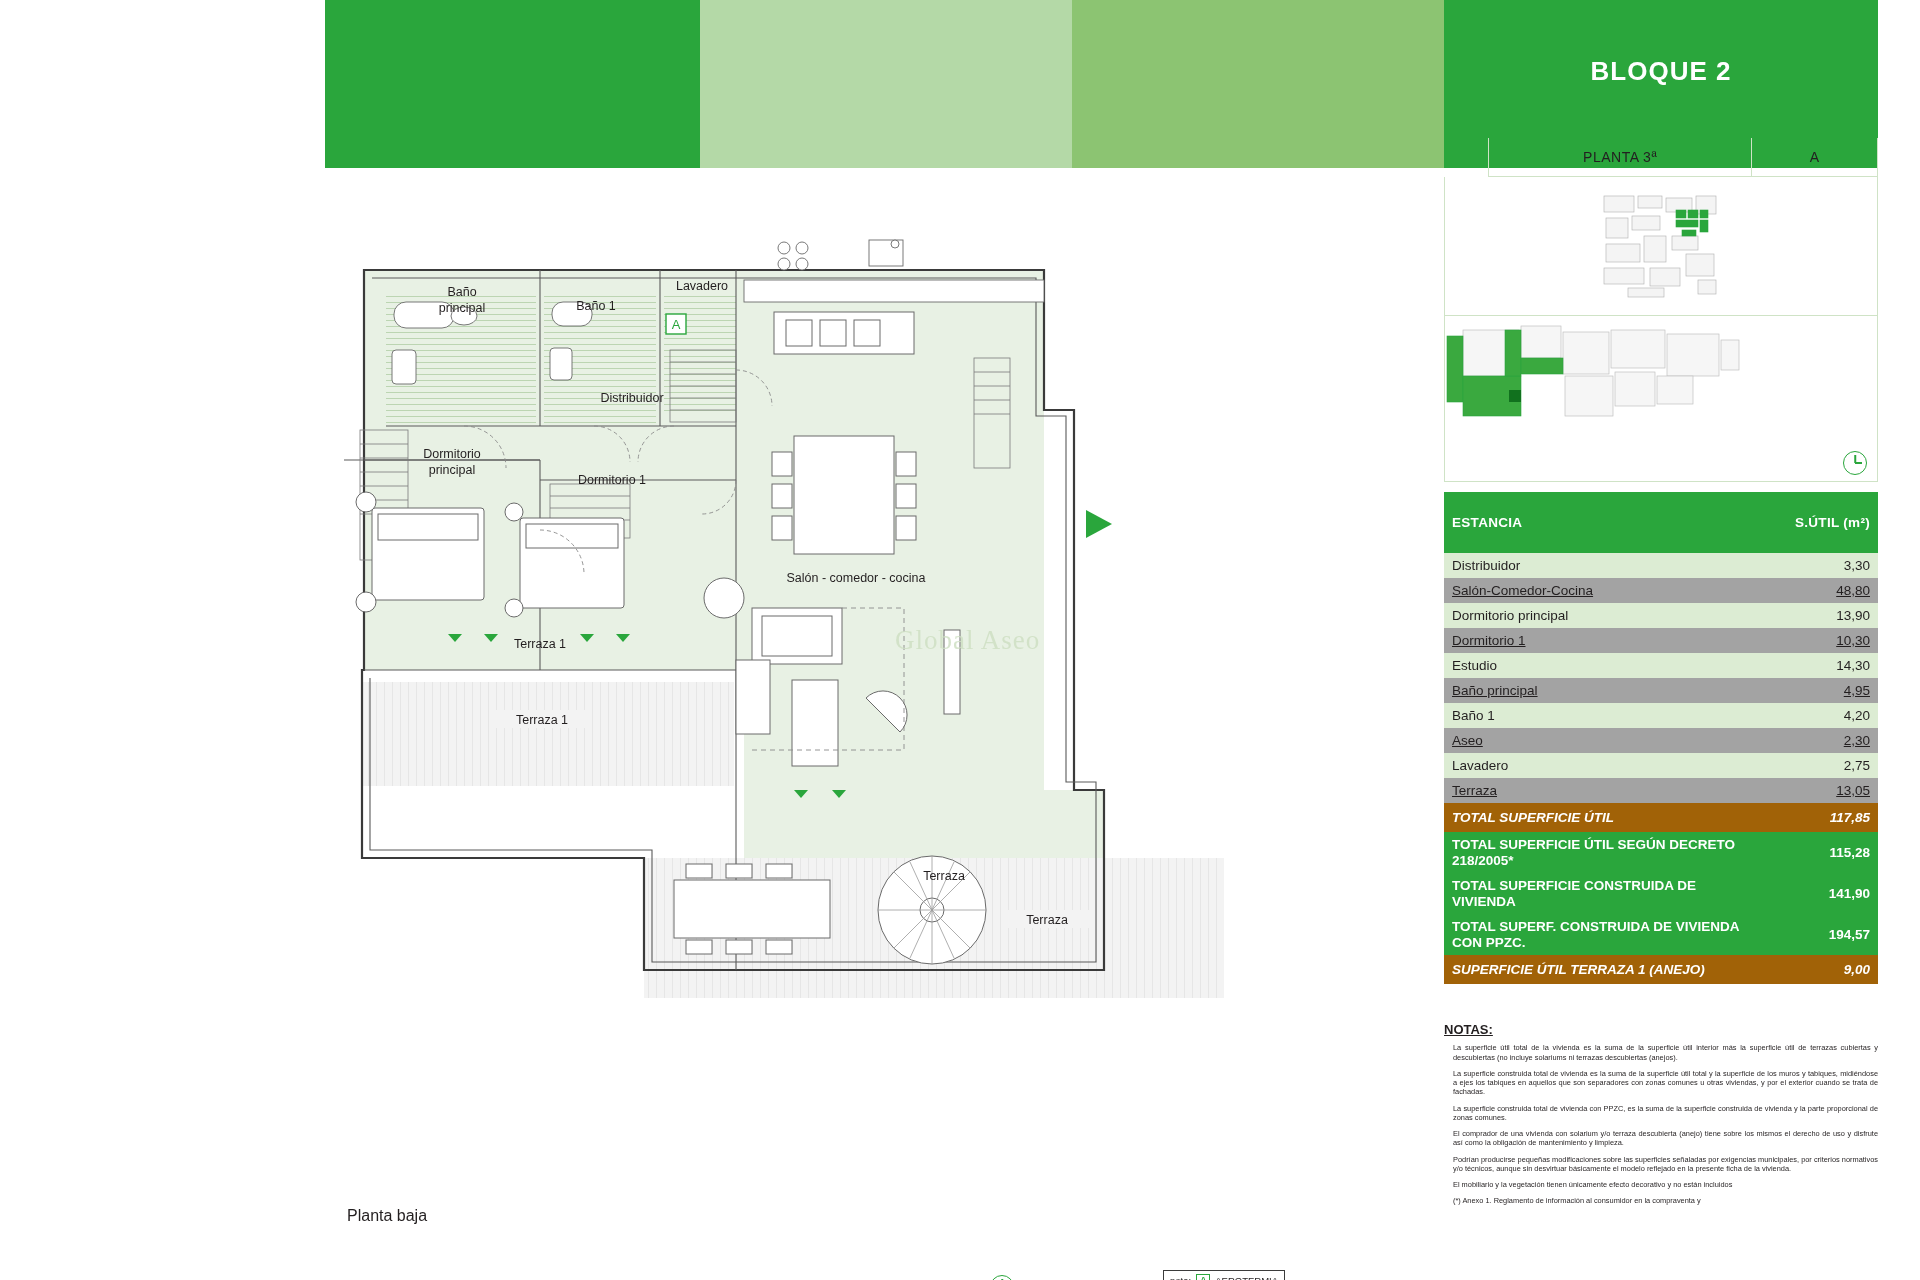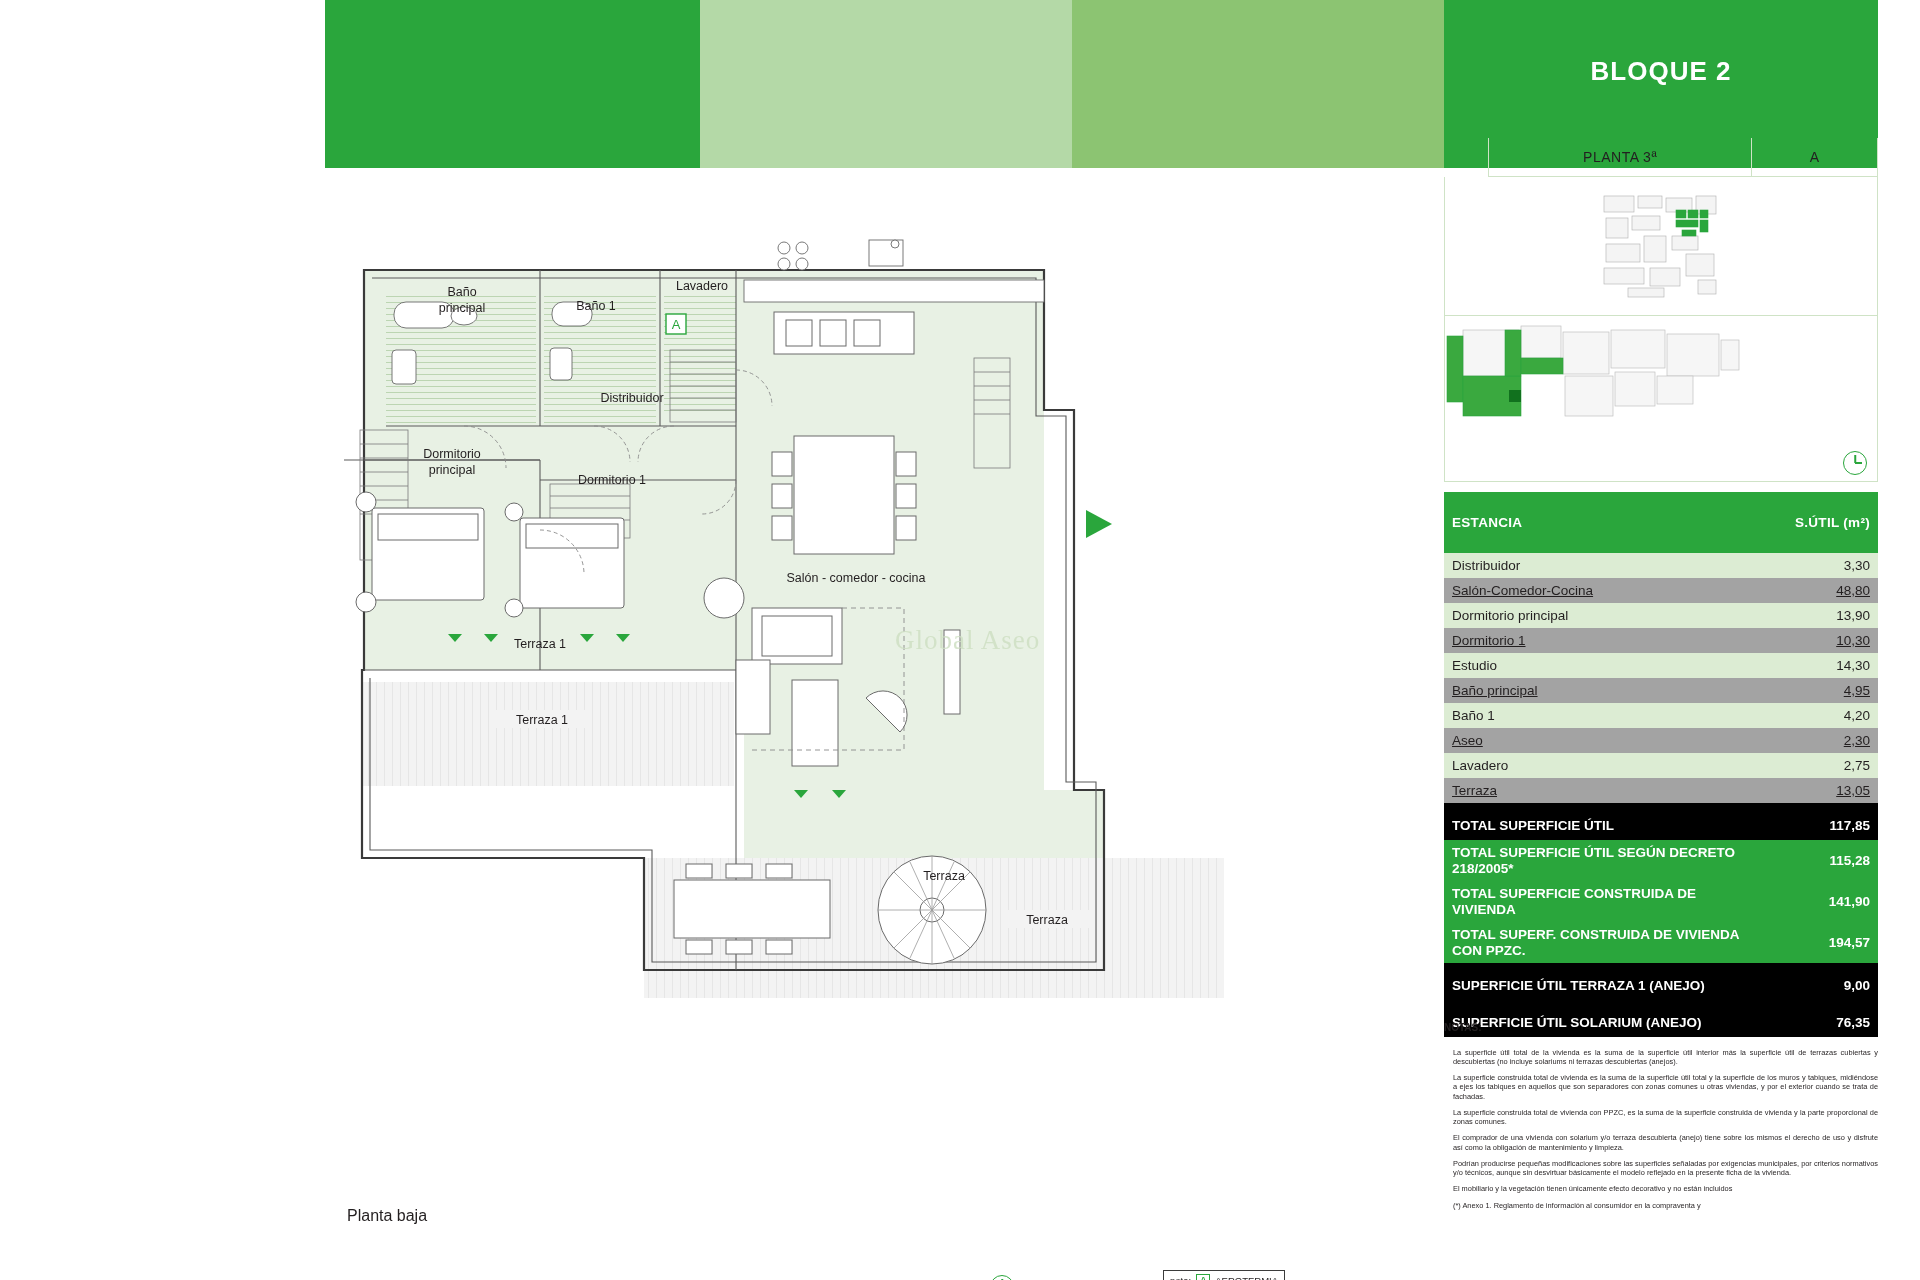--- a/index.html
+++ b/index.html
@@ -42,27 +42,27 @@
   table.surf{width:434px;border-collapse:collapse;margin-top:10px;font-size:13.5px;}
   table.surf th{
     background:#2aa63c;color:#fff;font-weight:bold;text-align:left;
     padding:23px 8px;font-size:13.5px;letter-spacing:.3px;
   }
   table.surf th.num{text-align:right;}
   table.surf td{padding:5px 8px;border:none;}
   table.surf td.num{text-align:right;width:100px;}
   tr.alt td{background:#dcecd3;}
   tr.plain td{background:#a3a3a3;text-decoration:underline;}
-  tr.total td{background:#000000;color:#fff;font-weight:bold;padding-top:15px;padding-bottom:7px;}
+  tr.total td{background:#a16207;color:#fff;font-weight:bold;padding-top:7px;padding-bottom:7px;font-style:italic;}
   tr.total td.num{font-weight:bold;}
   tr.total2 td{background:#2aa63c;color:#fff;font-weight:bold;line-height:1.15;}
 
   
   .notes{position:absolute;left:1444px;top:1022px;width:434px;font-size:7.4px;line-height:1.25;color:#231f20;text-align:justify;}
-  .notes .h{font-size:10px;font-weight:bold;margin-bottom:13px;color:#231f20;}
+  .notes .h{font-size:13px;font-weight:bold;margin-bottom:5px;color:#231f20;text-decoration:underline;}
   .notes p{margin:0 0 7px 0;padding-left:9px;}
 
   
   .plan{position:absolute;left:344px;top:230px;width:1110px;height:1000px;}
   .plan svg{display:block;}
   .plantabaja{position:absolute;left:347px;top:1207px;font-size:16px;color:#231f20;}
 
   .watermark{
     position:absolute;left:895px;top:625px;font-size:27px;color:#cfe0c4;
     font-family:"Liberation Serif", serif;letter-spacing:1px;opacity:.85;
@@ -217,24 +217,20 @@
             <td class="num">141,90</td>
           </tr>
         <tr class="total2">
             <td>TOTAL SUPERF. CONSTRUIDA DE VIVIENDA CON PPZC.</td>
             <td class="num">194,57</td>
           </tr>
         <tr class="total">
             <td>SUPERFICIE ÚTIL TERRAZA 1 (ANEJO)</td>
             <td class="num">9,00</td>
           </tr>
-        <tr class="total">
-            <td>SUPERFICIE ÚTIL SOLARIUM (ANEJO)</td>
-            <td class="num">76,35</td>
-          </tr>
       </tbody>
     </table>
   </div>
 
   <div class="notes">
     <div class="h">NOTAS:</div>
     <p>La superficie útil total de la vivienda es la suma de la superficie útil interior más la superficie útil de terrazas cubiertas y descubiertas (no incluye solariums ni terrazas descubiertas (anejos).</p>
     <p>La superficie construida total de vivienda es la suma de la superficie útil total y la superficie de los muros y tabiques, midiéndose a ejes los tabiques en aquellos que son separadores con zonas comunes u otras viviendas, y por el exterior cuando se trata de fachadas.</p>
     <p>La superficie construida total de vivienda con PPZC, es la suma de la superficie construida de vivienda y la parte proporcional de zonas comunes.</p>
     <p>El comprador de una vivienda con solarium y/o terraza descubierta (anejo) tiene sobre los mismos el derecho de uso y disfrute así como la obligación de mantenimiento y limpieza.</p>

